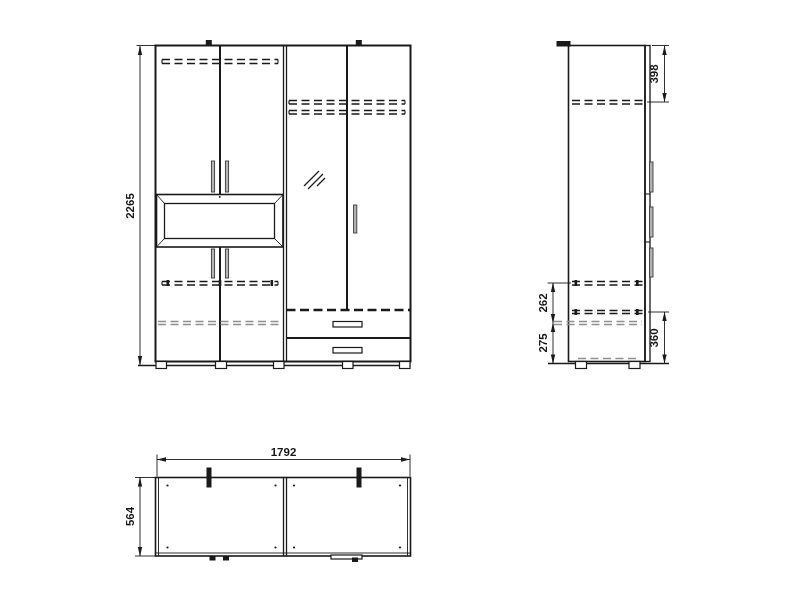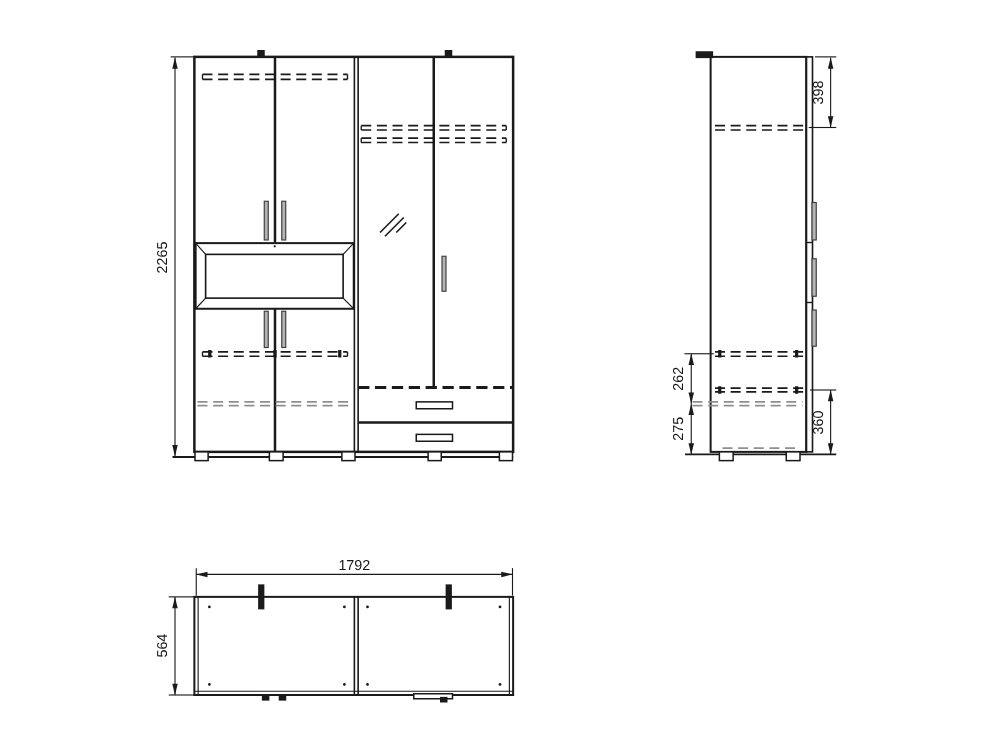--- a/index.html
+++ b/index.html
@@ -1,16 +1,16 @@
 <!DOCTYPE html>
 <html><head>
 <meta charset="utf-8">
 <style>
   html,body{margin:0;padding:0;background:#ffffff;}
-  .canvas{width:800px;height:600px;background:#ffffff;position:relative;overflow:hidden;}
+  .canvas{width:800px;height:600px;background:#ffffff;position:relative;overflow:hidden;font-weight:bold;}
   svg{display:block;}
   
   .ln  {stroke:#1a1a1a;stroke-width:1.6;fill:none;}
   .ln2 {stroke:#1a1a1a;stroke-width:2;fill:none;}
   .ln13{stroke:#1a1a1a;stroke-width:1.3;fill:none;}
   .thin{stroke:#1a1a1a;stroke-width:0.9;fill:none;}
   .dash{stroke:#1a1a1a;stroke-width:1.3;fill:none;stroke-dasharray:8 4.5;}
   .dashbold{stroke:#1a1a1a;stroke-width:2.4;fill:none;stroke-dasharray:9 4.5;}
   .gdash{stroke:#8f8f8f;stroke-width:1.5;fill:none;stroke-dasharray:8 4.5;}
   .cap {stroke:#1a1a1a;stroke-width:1.1;fill:none;}

